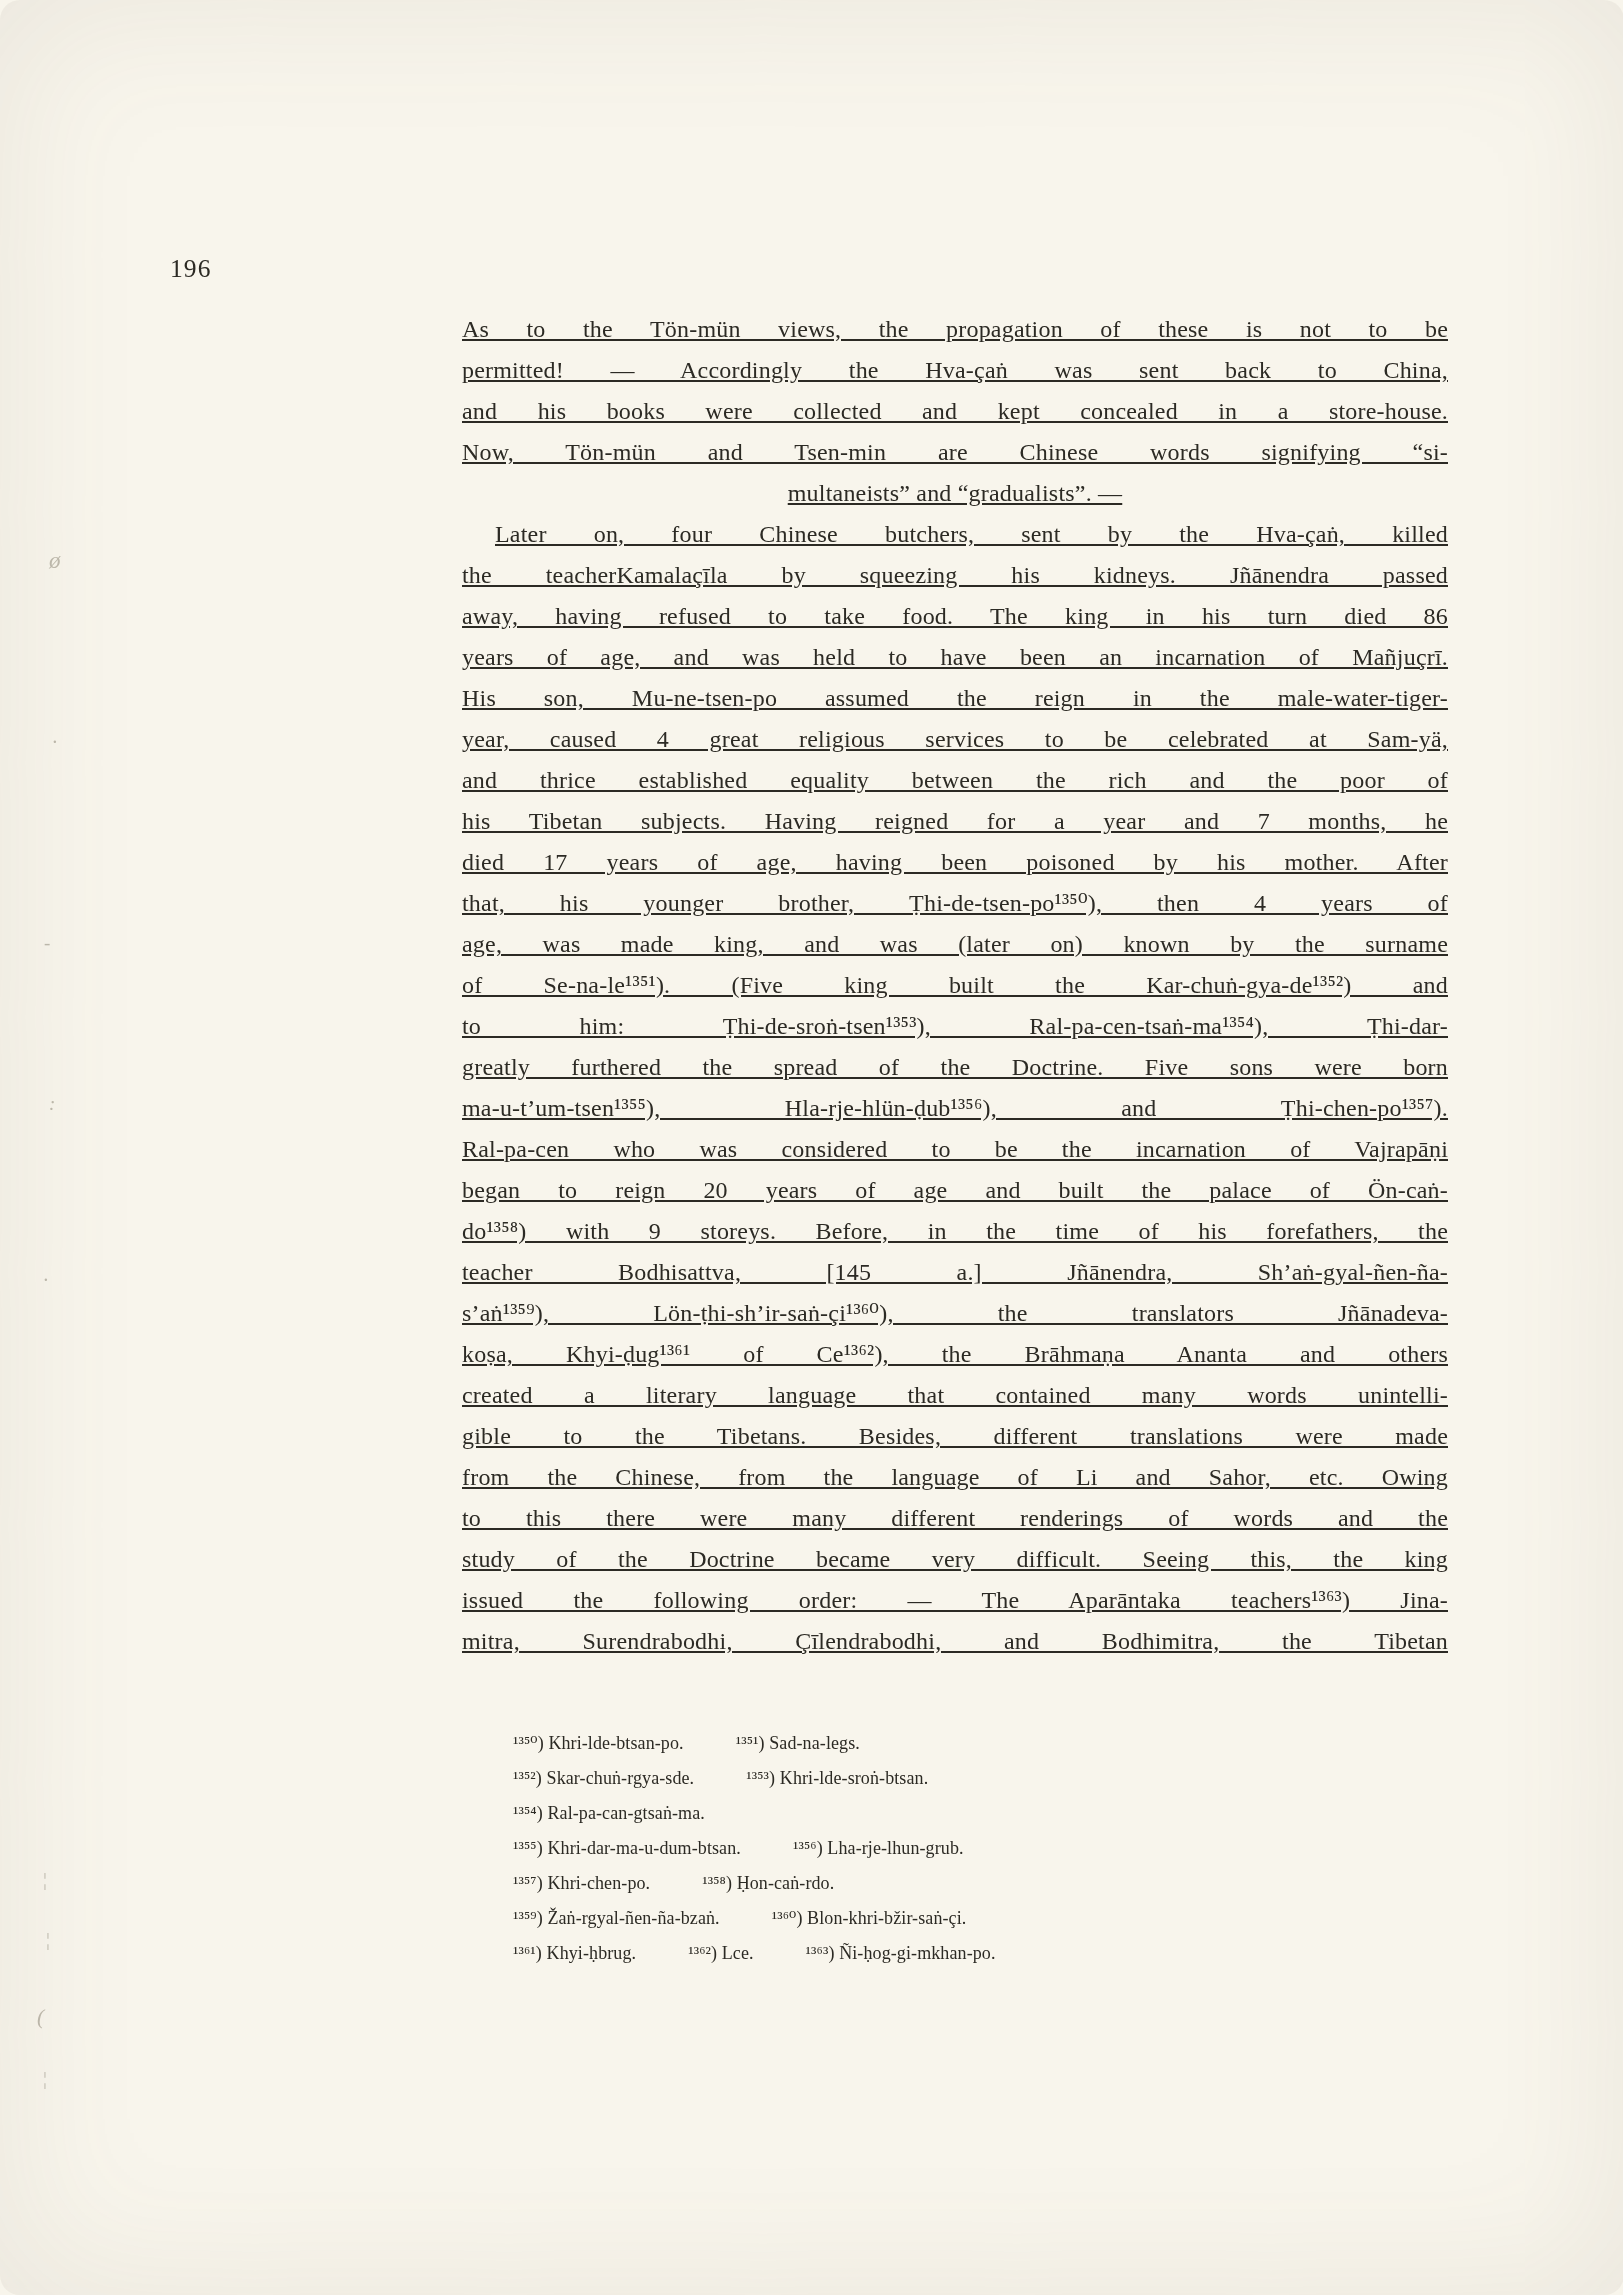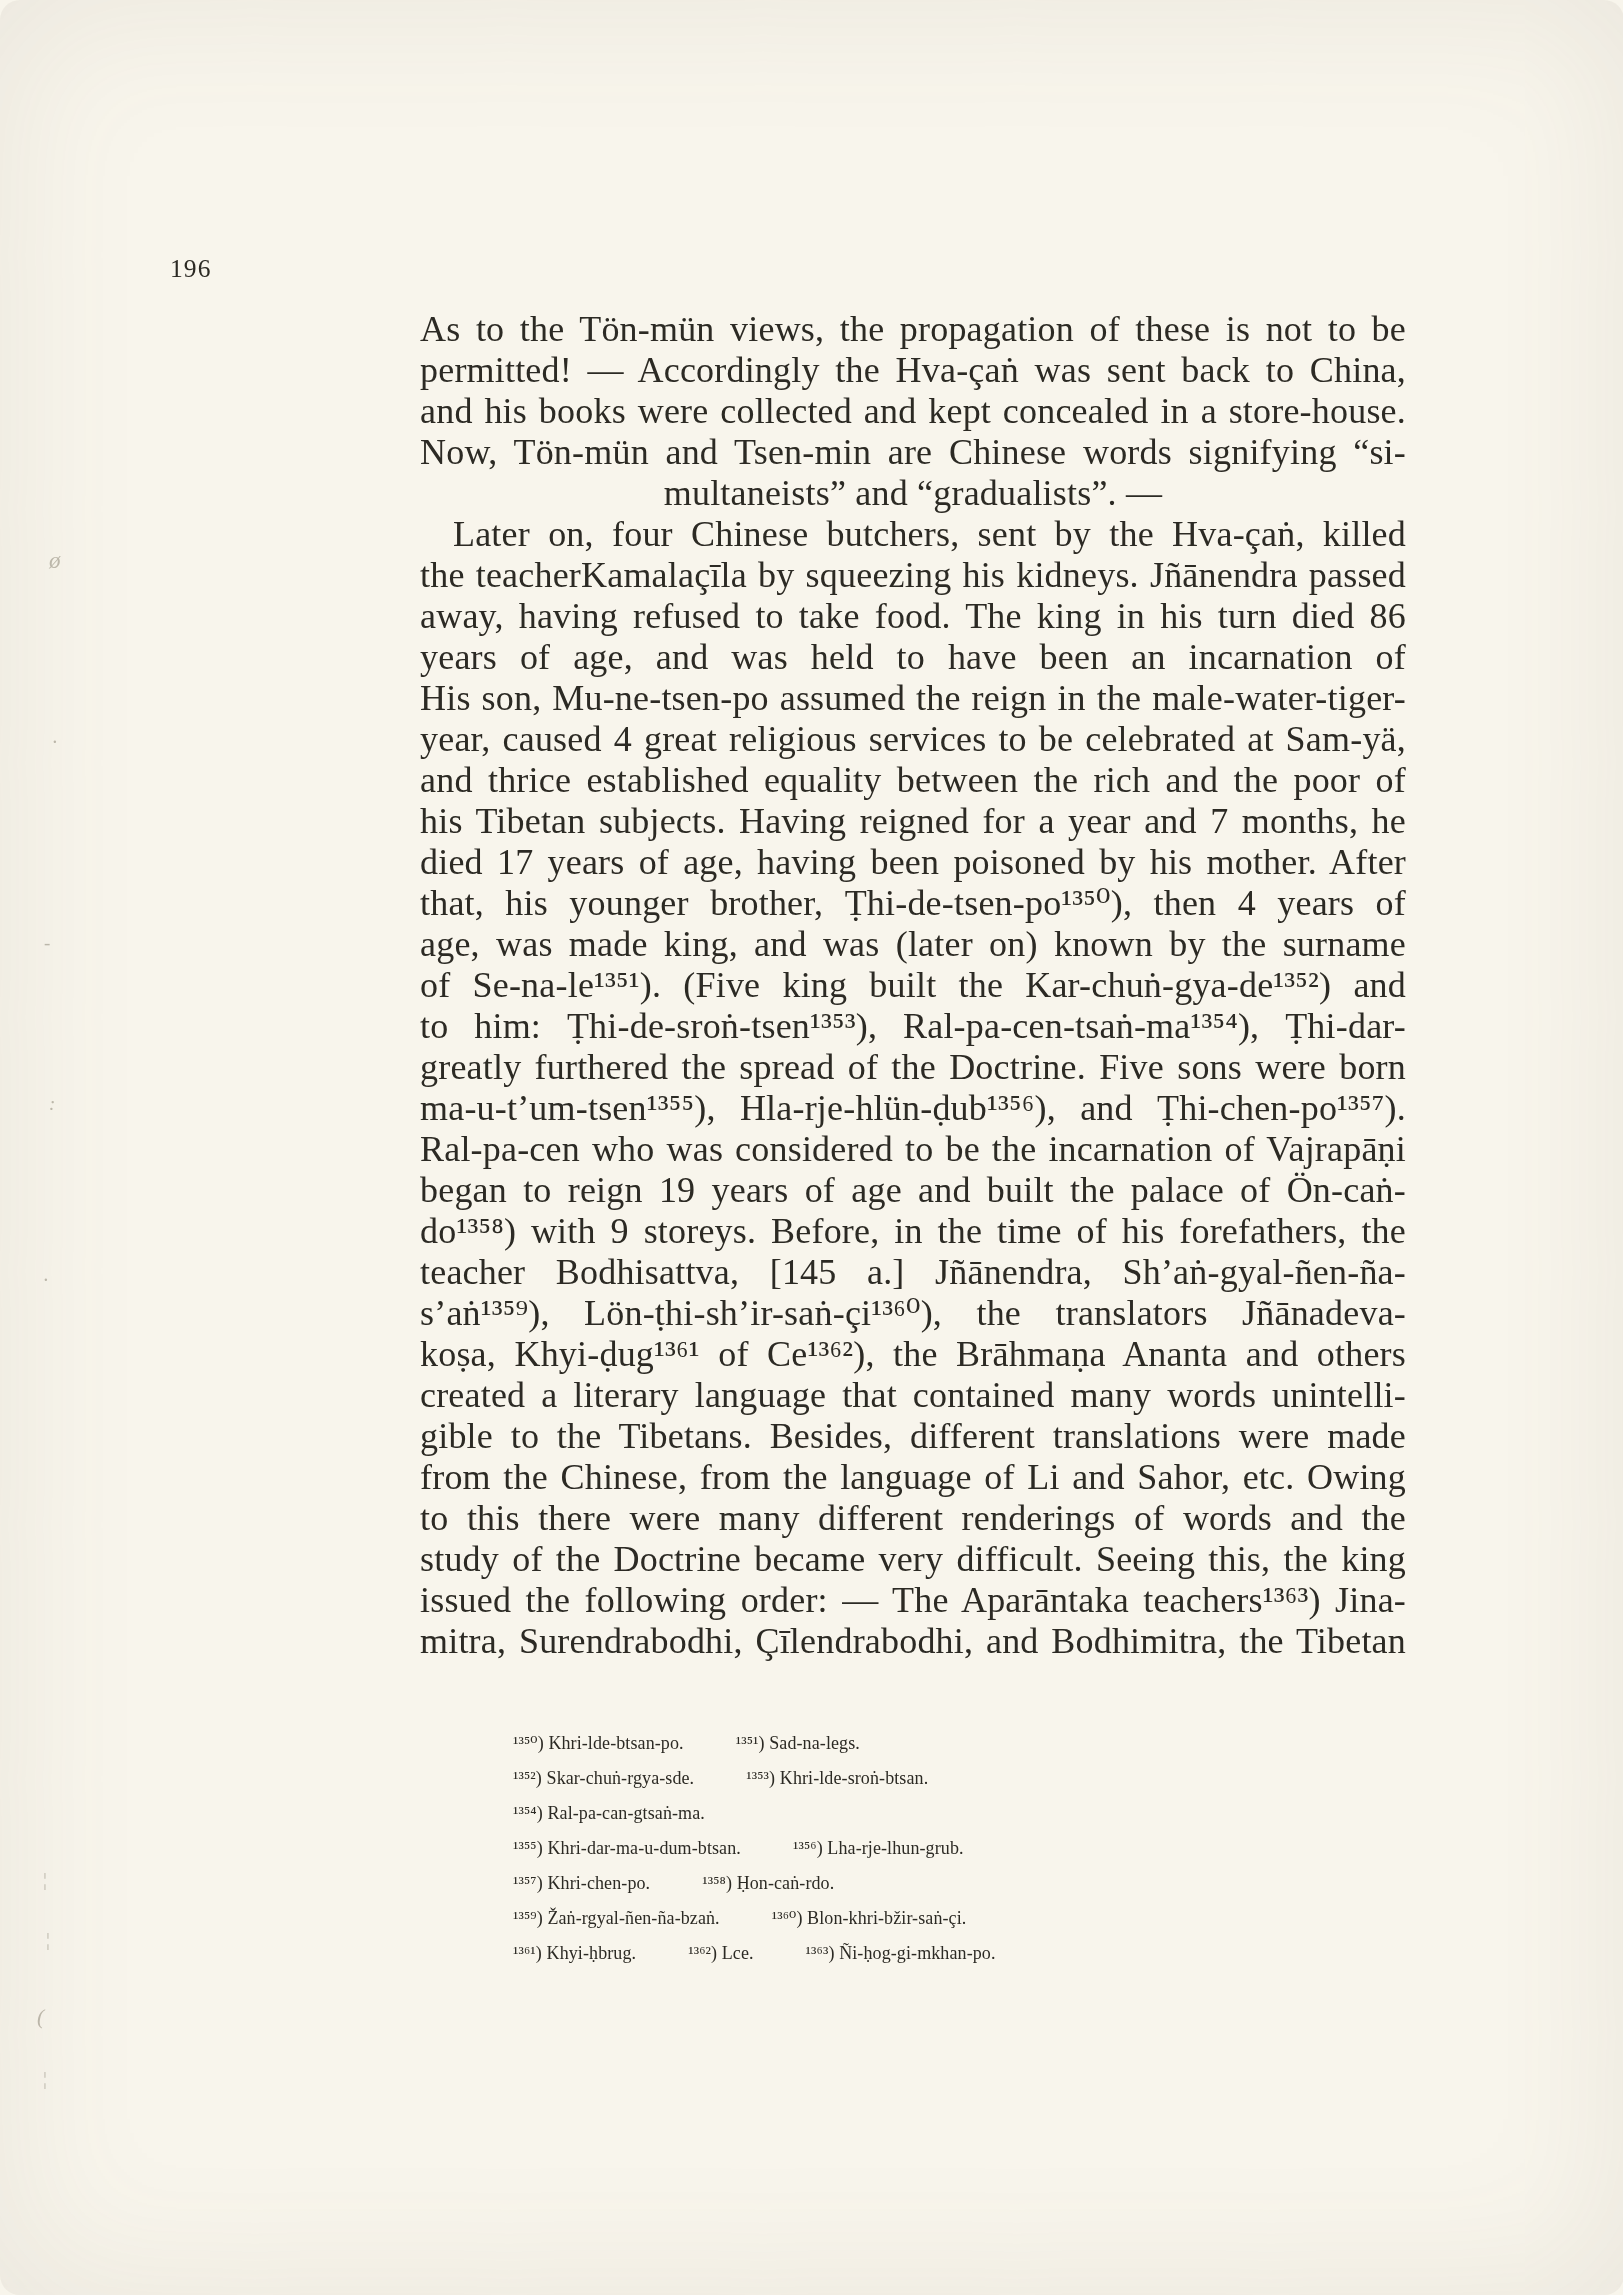--- a/index.html
+++ b/index.html
@@ -24,26 +24,27 @@
   }
   .pagenum{
     position:absolute;
     left:170px;
     top:254px;
     font-size:25.5px;
     letter-spacing:1.1px;
   }
   .body-text{
     position:absolute;
-    left:420px;
+    left:462px;
     top:309px;
     width:986px;
-    font-size:36px;
+    font-size:24px;
     line-height:41px;
     letter-spacing:0.2px;
+    text-decoration:underline;
   }
   .tl{
     height:41px;
     overflow:hidden;
     text-align:justify;
   }
   .tl::after{
     content:"";
     display:inline-block;
     width:100%;
@@ -97,21 +98,21 @@
     <div class="tl">and thrice established equality between the rich and the poor of</div>
     <div class="tl">his Tibetan subjects. Having reigned for a year and 7 months, he</div>
     <div class="tl">died 17 years of age, having been poisoned by his mother. After</div>
     <div class="tl">that, his younger brother, Ṭhi-de-tsen-po¹³⁵⁰), then 4 years of</div>
     <div class="tl">age, was made king, and was (later on) known by the surname</div>
     <div class="tl">of Se-na-le¹³⁵¹). (Five king built the Kar-chuṅ-gya-de¹³⁵²) and</div>
     <div class="tl">to him: Ṭhi-de-sroṅ-tsen¹³⁵³), Ral-pa-cen-tsaṅ-ma¹³⁵⁴), Ṭhi-dar-</div>
     <div class="tl">greatly furthered the spread of the Doctrine. Five sons were born</div>
     <div class="tl">ma-u-t’um-tsen¹³⁵⁵), Hla-rje-hlün-ḍub¹³⁵⁶), and Ṭhi-chen-po¹³⁵⁷).</div>
     <div class="tl">Ral-pa-cen who was considered to be the incarnation of Vajrapāṇi</div>
-    <div class="tl">began to reign 19 years of age and built the palace of Ön-caṅ-</div>
+    <div class="tl">began to reign 20 years of age and built the palace of Ön-caṅ-</div>
     <div class="tl">do¹³⁵⁸) with 9 storeys. Before, in the time of his forefathers, the</div>
     <div class="tl">teacher Bodhisattva, [145 a.] Jñānendra, Sh’aṅ-gyal-ñen-ña-</div>
     <div class="tl">s’aṅ¹³⁵⁹), Lön-ṭhi-sh’ir-saṅ-çi¹³⁶⁰), the translators Jñānadeva-</div>
     <div class="tl">koṣa, Khyi-ḍug¹³⁶¹ of Ce¹³⁶²), the Brāhmaṇa Ananta and others</div>
     <div class="tl">created a literary language that contained many words unintelli-</div>
     <div class="tl">gible to the Tibetans. Besides, different translations were made</div>
     <div class="tl">from the Chinese, from the language of Li and Sahor, etc. Owing</div>
     <div class="tl">to this there were many different renderings of words and the</div>
     <div class="tl">study of the Doctrine became very difficult. Seeing this, the king</div>
     <div class="tl">issued the following order: — The Aparāntaka teachers¹³⁶³) Jina-</div>

